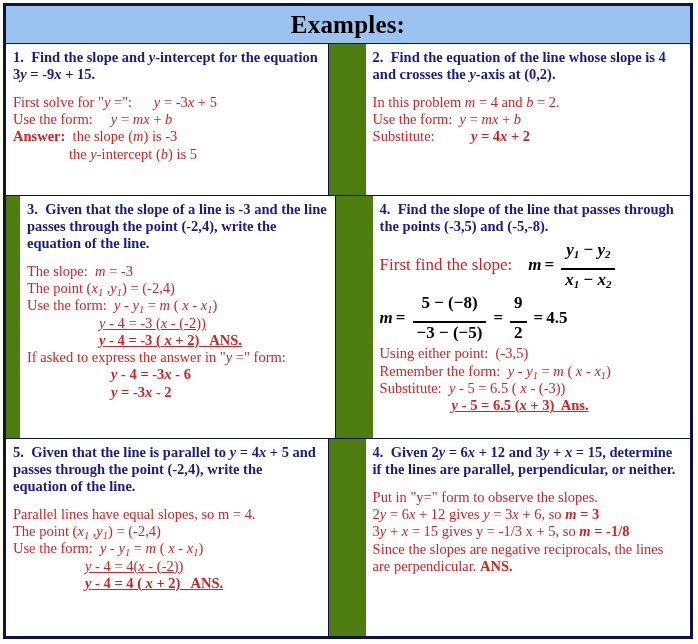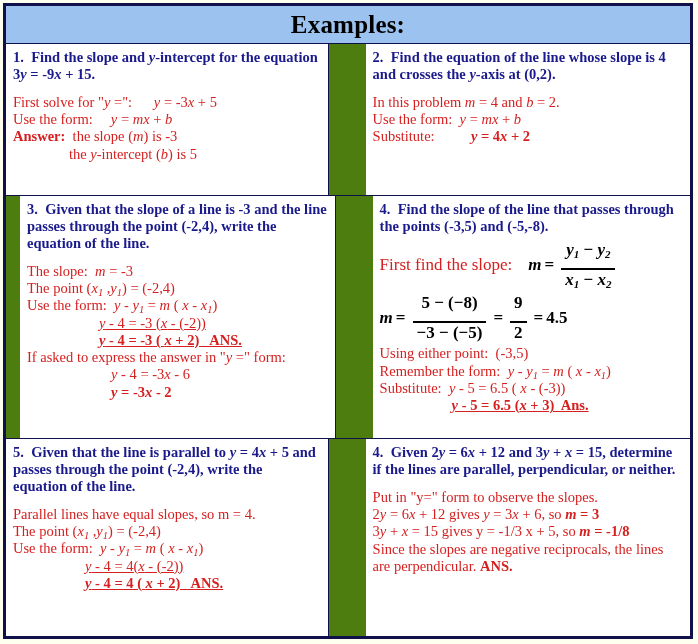--- a/index.html
+++ b/index.html
@@ -93,21 +93,21 @@
   .work .v { font-style: italic; }
   .work .bb { font-weight: bold; }
   .work sub {
     font-size: 0.72em;
     font-style: italic;
     vertical-align: -0.28em;
     line-height: 0;
   }
   .indent2 { padding-left: 56px; }
   .indent3 { padding-left: 72px; text-decoration: underline; }
-  .indent4 { padding-left: 84px; }
+  .indent4 { padding-left: 84px; font-weight: bold; }
 
   
   .matheq {
     color: #000000;
     font-family: "Liberation Serif", serif;
     font-weight: bold;
     font-size: 17px;
     display: flex;
     align-items: center;
     white-space: nowrap;

